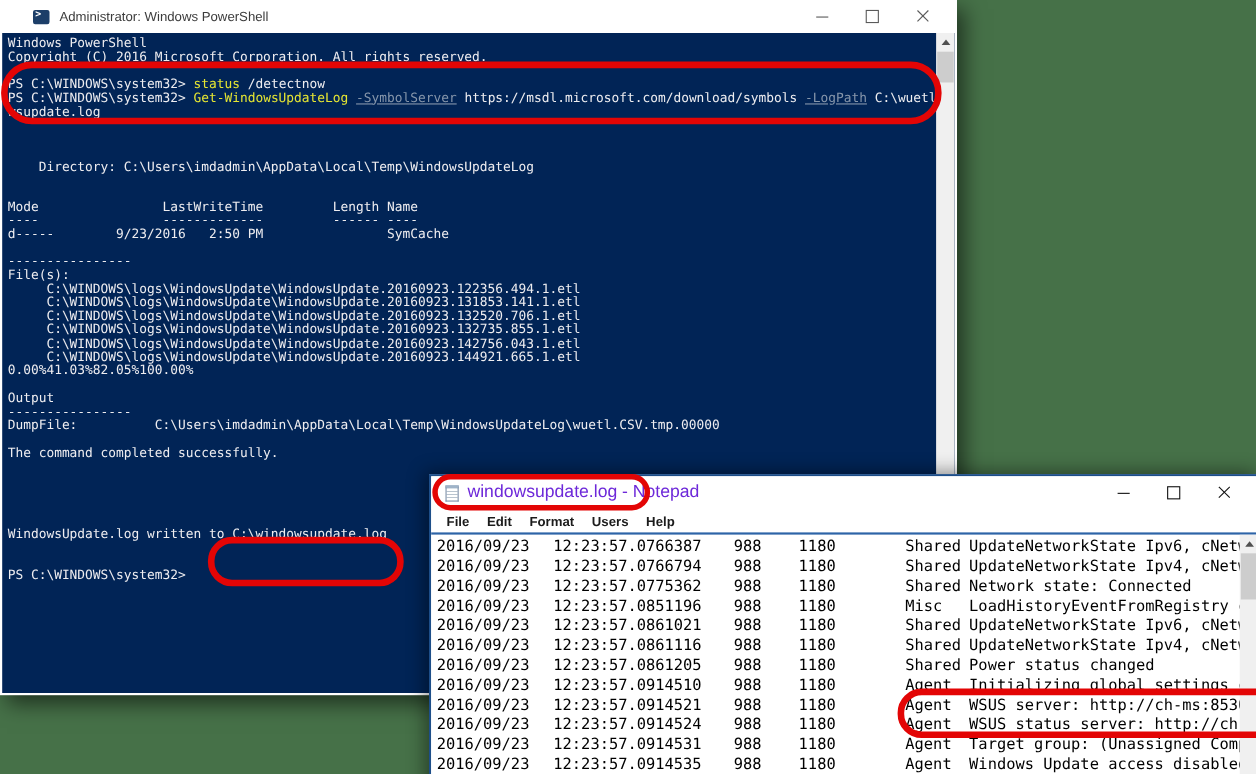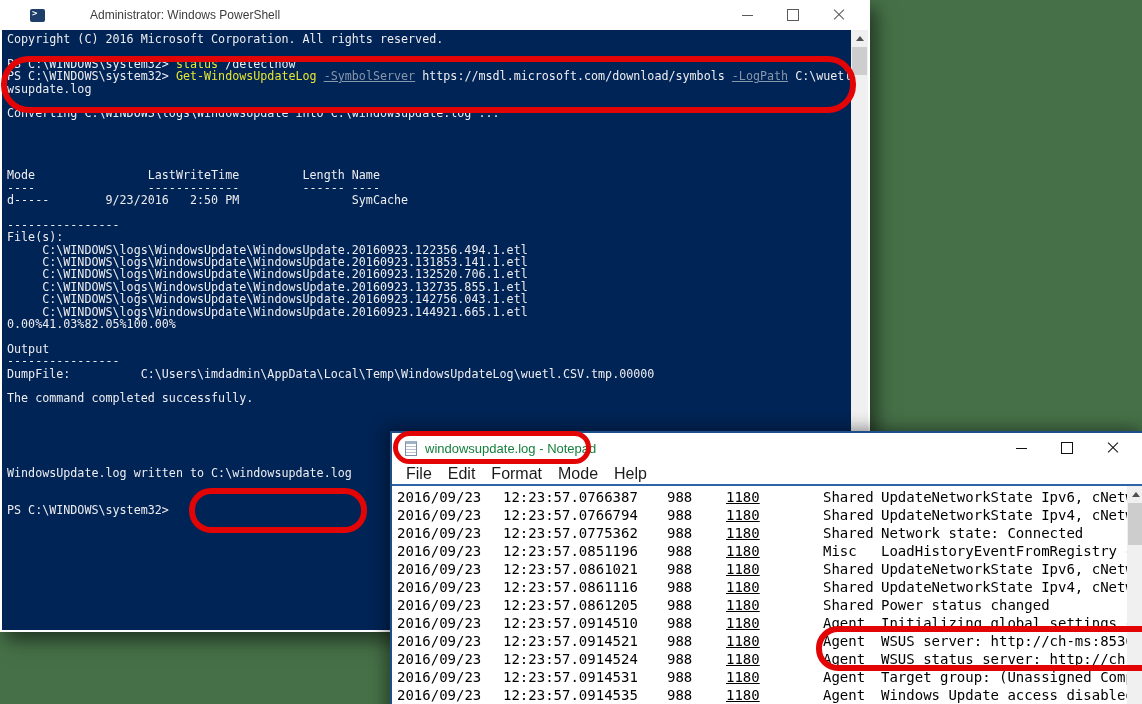--- a/index.html
+++ b/index.html
@@ -2,21 +2,21 @@
 <html><head>
 <meta charset="utf-8">
 <style>
   html,body{margin:0;padding:0;}
   .desktop{position:relative;width:1142px;height:704px;overflow:hidden;
     background:#467148;font-family:"Liberation Sans","DejaVu Sans",sans-serif;}
 
   
   .ps-window{position:absolute;left:0;top:0;width:870px;height:632px;background:#fff;
     box-shadow:6px 8px 18px rgba(0,0,0,.55);}
-  .ps-titlebar{position:relative;height:30px;background:#ffffff;display:flex;align-items:center;gap:36px;}
+  .ps-titlebar{position:relative;height:30px;background:#ffffff;display:flex;align-items:center;}
   .ps-appicon{display:inline-block;width:15px;height:13px;margin-left:30px;background:#1c3e68;
     border-radius:2px;position:relative;}
   .ps-appicon::before{content:">";position:absolute;left:2px;top:-1px;color:#fff;font-size:9px;
     font-weight:bold;font-family:"DejaVu Sans Mono",monospace;}
   .ps-title{margin-left:9px;font-size:12px;color:#3c3c3c;}
   .capbtns{position:absolute;right:8px;top:0;height:100%;display:flex;}
   .cap{width:46px;height:100%;display:flex;align-items:center;justify-content:center;position:relative;}
   .g-min{display:block;width:11px;height:1px;background:#5a5a5a;}
   .g-max{display:block;width:10px;height:10px;border:1px solid #5a5a5a;}
   .g-x{display:block;width:12px;height:12px;position:relative;}
@@ -40,31 +40,31 @@
   .np-thumb{top:17px;height:42px;}
 
   
   .np-window{position:absolute;left:390px;top:431px;width:756px;height:290px;
     background:#fff;border:2px solid #1d4e89;box-sizing:border-box;
     box-shadow:-4px -2px 16px rgba(0,0,0,.45);}
   .np-titlebar{position:relative;height:30px;background:#fff;display:flex;align-items:center;}
   .np-appicon{display:inline-block;width:12px;height:15px;margin-left:13px;background:#fdfdfd;
     border:1px solid #7d8fa8;border-top:3px solid #9fb3c8;box-sizing:border-box;
     background-image:repeating-linear-gradient(#fff 0 2px,#b9c4cf 2px 3px);}
-  .np-title{margin-left:8px;font-size:13px;color:#15803d;}
+  .np-title{margin-left:8px;font-size:16px;color:#6d28d9;}
   .np-menubar{height:21px;background:#fff;display:flex;align-items:center;padding-left:6px;}
-  .np-menu-item{font-size:16px;color:#1b1b1b;padding:0 8px;}
+  .np-menu-item{font-size:12px;color:#1b1b1b;padding:0 8px;font-weight:bold;}
   .np-text{position:absolute;left:0;right:0;top:51px;bottom:0;background:#fff;
     border-top:2px solid #2d64a7;overflow:hidden;}
   .np-rows{position:absolute;left:5px;top:2px;right:17px;}
   .np-row{white-space:nowrap;height:18px;line-height:18px;font-size:14px;color:#000;
     font-family:"DejaVu Sans Mono","Liberation Mono",monospace;}
   .np-row span{display:inline-block;white-space:pre;vertical-align:top;}
   .col-date{width:106px;} .col-time{width:164px;} .col-pid{width:59px;}
-  .col-tid{width:62px;text-decoration:underline;} .col-comp{width:58px;margin-left:35px;} .col-msg{width:auto;}
+  .col-tid{width:62px;} .col-comp{width:58px;margin-left:35px;} .col-msg{width:auto;}
 
   
   .oval{position:absolute;border:6px solid #e30505;border-radius:28px;z-index:50;pointer-events:none;}
   .oval-cmds{left:1px;top:56px;width:843px;height:45px;}
   .oval-logpath{left:189px;top:488px;width:166px;height:33px;border-radius:22px;}
   .oval-title{left:393px;top:431px;width:188px;height:23px;border-width:5px;border-radius:17px;}
   .oval-wsus{left:816px;top:626px;width:400px;height:33px;border-radius:22px;}
 </style>
 </head>
 <body>
@@ -83,29 +83,30 @@
             <i class="g-max"></i>
           </span>
         <span class="cap">
             <i class="g-x"></i>
           </span>
       </div>
     </div>
     <div class="ps-console">
       <div class="ps-lines">
 
+      <div class="ps-line"><span class="seg-d">Windows PowerShell</span></div>
           <div class="ps-line"><span class="seg-d">Copyright (C) 2016 Microsoft Corporation. All rights reserved.</span></div>
           <div class="ps-line"></div>
           <div class="ps-line"><span class="seg-d">PS C:\WINDOWS\system32&gt; </span><span class="seg-y">status</span><span class="seg-d"> /detectnow</span></div>
           <div class="ps-line"><span class="seg-d">PS C:\WINDOWS\system32&gt; </span><span class="seg-y">Get-WindowsUpdateLog</span><span class="seg-d"> </span><span class="seg-p">-SymbolServer</span><span class="seg-d"> https://msdl.microsoft.com/download/symbols </span><span class="seg-p">-LogPath</span><span class="seg-d"> C:\wuetl</span></div>
           <div class="ps-line"><span class="seg-d">wsupdate.log</span></div>
           <div class="ps-line"></div>
-          <div class="ps-line"><span class="seg-d">Converting C:\WINDOWS\logs\WindowsUpdate into C:\windowsupdate.log ...</span></div>
-          <div class="ps-line"></div>
-          <div class="ps-line"></div>
+          <div class="ps-line"></div>
+          <div class="ps-line"></div>
+          <div class="ps-line"><span class="seg-d">    Directory: C:\Users\imdadmin\AppData\Local\Temp\WindowsUpdateLog</span></div>
           <div class="ps-line"></div>
           <div class="ps-line"></div>
           <div class="ps-line"><span class="seg-d">Mode                LastWriteTime         Length Name</span></div>
           <div class="ps-line"><span class="seg-d">----                -------------         ------ ----</span></div>
           <div class="ps-line"><span class="seg-d">d-----        9/23/2016   2:50 PM                SymCache</span></div>
           <div class="ps-line"></div>
           <div class="ps-line"><span class="seg-d">----------------</span></div>
           <div class="ps-line"><span class="seg-d">File(s):</span></div>
           <div class="ps-line"><span class="seg-d">     C:\WINDOWS\logs\WindowsUpdate\WindowsUpdate.20160923.122356.494.1.etl</span></div>
           <div class="ps-line"><span class="seg-d">     C:\WINDOWS\logs\WindowsUpdate\WindowsUpdate.20160923.131853.141.1.etl</span></div>
@@ -153,21 +154,21 @@
         <span class="cap">
             <i class="g-x"></i>
           </span>
       </div>
     </div>
     <div class="np-menubar">
 
     <span class="np-menu-item">File</span>
         <span class="np-menu-item">Edit</span>
         <span class="np-menu-item">Format</span>
-        <span class="np-menu-item">Mode</span>
+        <span class="np-menu-item">Users</span>
         <span class="np-menu-item">Help</span>
       </div>
     <div class="np-text">
       <div class="np-rows">
 
       <div class="np-row">
             <span class="col-date">2016/09/23</span><span class="col-time">12:23:57.0766387</span><span class="col-pid">988</span><span class="col-tid">1180</span><span class="col-comp">Shared</span><span class="col-msg">UpdateNetworkState Ipv6, cNetworkIn</span>
           </div>
           <div class="np-row">
             <span class="col-date">2016/09/23</span><span class="col-time">12:23:57.0766794</span><span class="col-pid">988</span><span class="col-tid">1180</span><span class="col-comp">Shared</span><span class="col-msg">UpdateNetworkState Ipv4, cNetworkIn</span>

